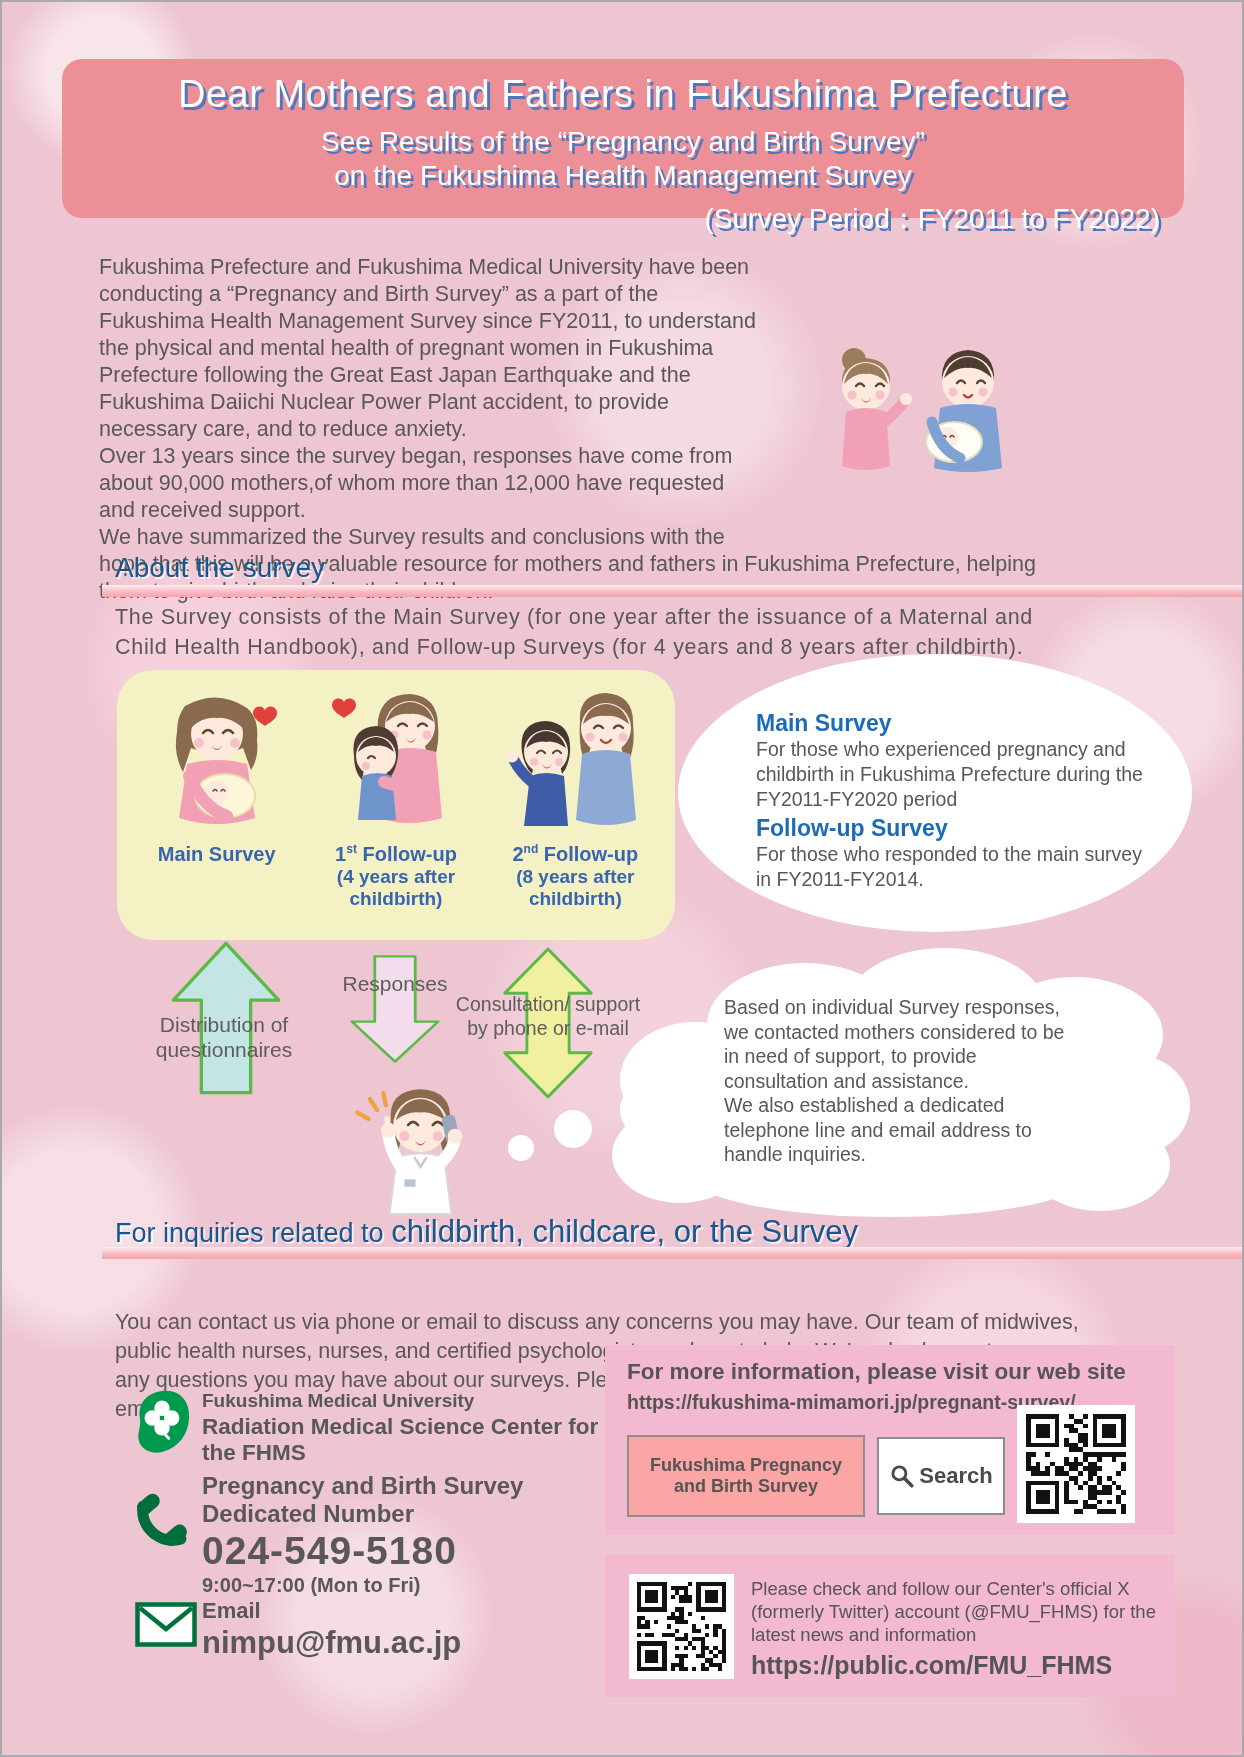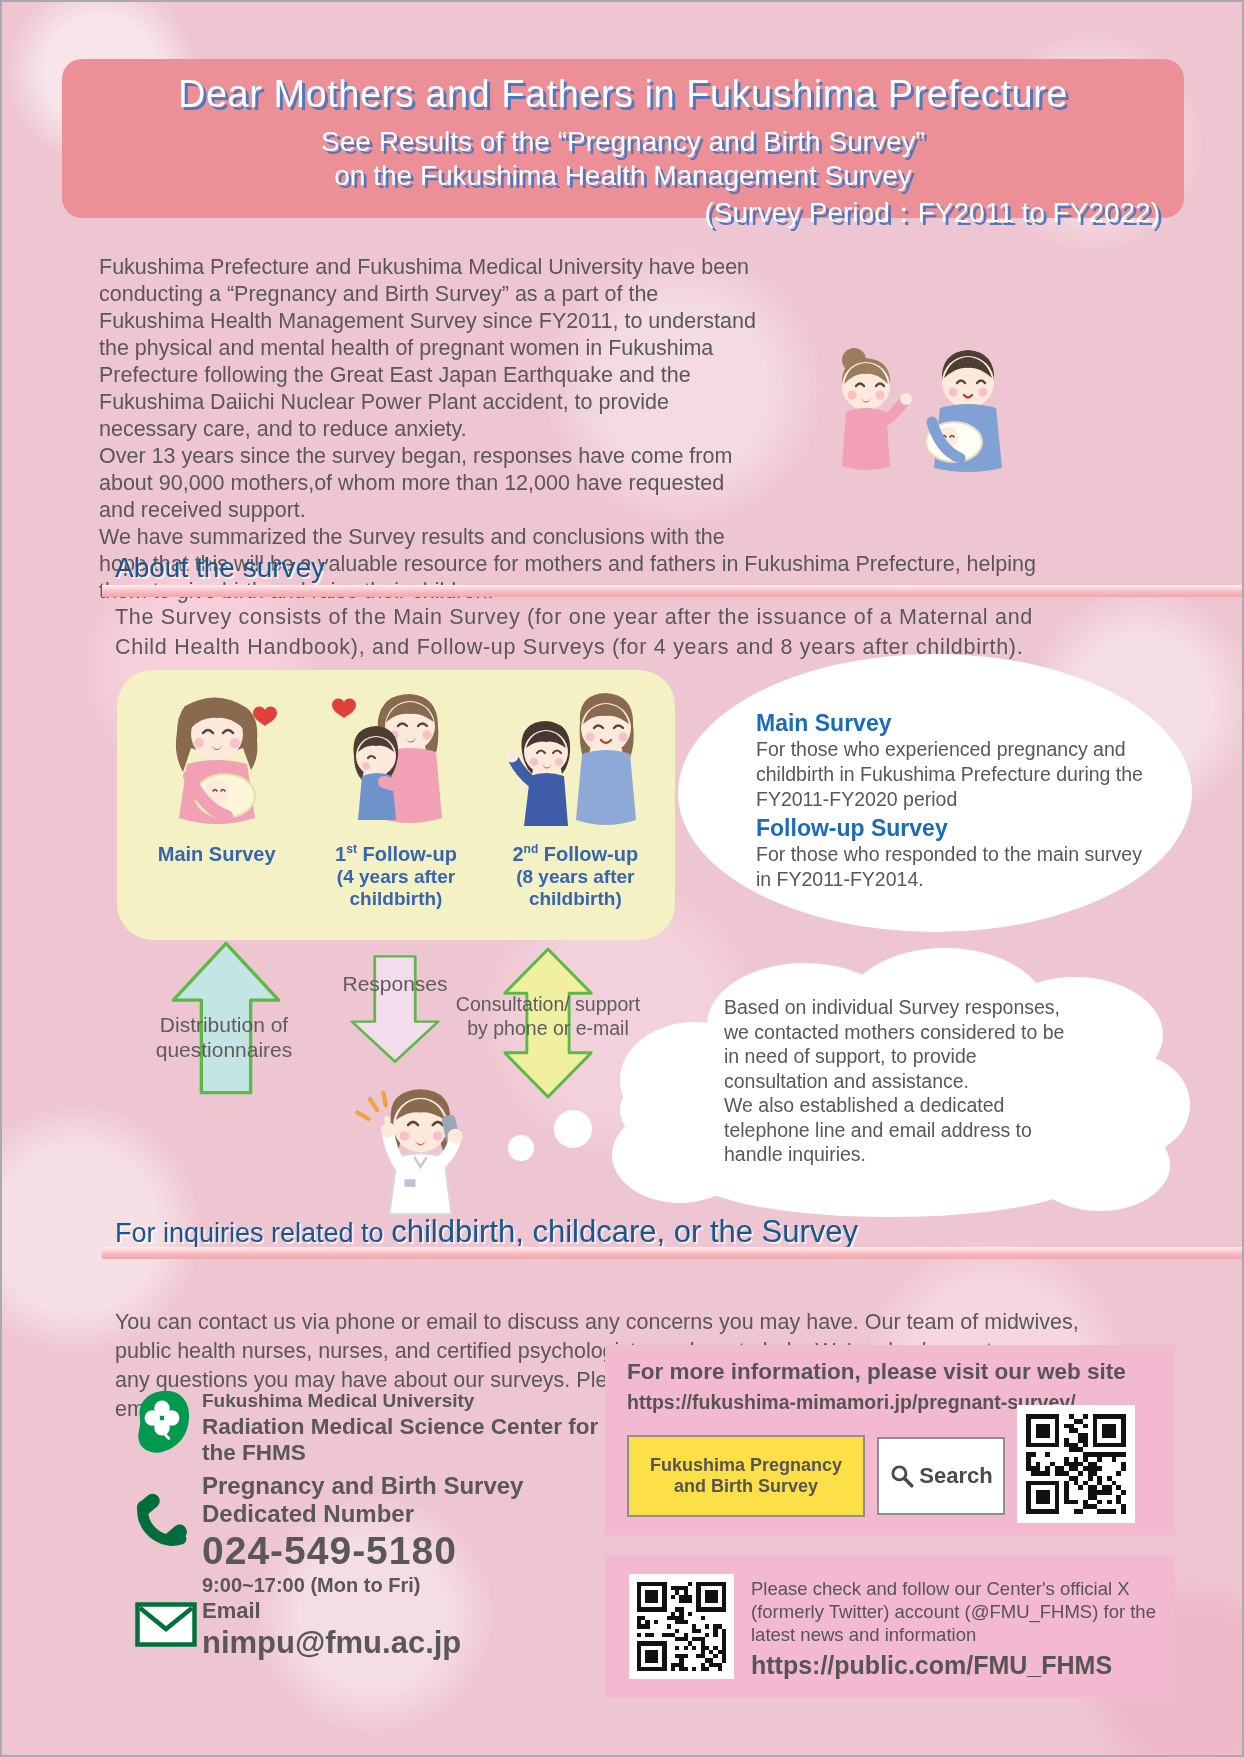--- a/index.html
+++ b/index.html
@@ -18,21 +18,21 @@
       radial-gradient(circle at 80% 78%, rgba(249,222,229,.7) 0 85px, transparent 130px),
       radial-gradient(circle at 30% 92%, rgba(255,255,255,.4) 0 75px, transparent 120px),
       radial-gradient(circle at 96% 96%, rgba(236,170,190,.5) 0 70px, transparent 115px);
   }
   
   #banner{position:absolute;left:60px;top:57px;width:1122px;height:159px;background:#ec8f96;border-radius:20px;
     color:#fff;text-align:center;font-weight:normal;text-shadow:3px 3px 0 #4f77bd}
   #banner .t1{font-size:38px;padding-top:14px;letter-spacing:.5px}
   #banner .t2{font-size:28px;margin-top:10px}
   #banner .t3{font-size:28px;margin-top:2px}
-  #banner .t4{font-size:28px;margin-top:2px;text-align:right;padding-right:24px}
+  #banner .t4{font-size:28px;margin-top:8px;text-align:right;padding-right:24px}
   
   #intro{position:absolute;left:97px;top:252px;width:948px;font-size:21.5px;line-height:27px;color:#595757}
   #intro .float-spacer{float:right;width:282px;height:200px;margin-top:76px}
   #family-illo{position:absolute;left:812px;top:336px;width:210px;height:160px}
   
   .sec-head{position:absolute;font-weight:normal;color:#17568e;text-shadow:2px 2px 0 rgba(255,255,255,.65)}
   #head1{left:113px;top:550px;font-size:28px}
   .pink-bar{position:absolute;left:100px;width:1144px;height:12px;
     background:linear-gradient(180deg,#fdeef0 0%,#f7bcc3 55%,#f3a5ad 100%)}
   #bar1{top:583px}
@@ -87,21 +87,21 @@
   #email-icon{position:absolute;left:133px;top:1600px;width:62px;height:46px}
   #email-text{position:absolute;left:200px;top:1596px;color:#595757}
   .em-l{font-size:22px;font-weight:bold}
   .em-a{font-size:31px;font-weight:bold;line-height:38px}
   
   .pink-box{position:absolute;left:603px;width:570px;background:#f3b9d1}
   #pbox1{top:1343px;height:190px}
   #pbox2{top:1553px;height:142px}
   .pb-title{position:absolute;left:22px;top:14px;font-size:22.5px;font-weight:bold;color:#565454}
   .pb-url{position:absolute;left:22px;top:46px;font-size:19.5px;font-weight:bold;color:#565454}
-  .tag-box{position:absolute;left:22px;top:90px;width:238px;height:82px;background:#fde047;border:2px solid #8e8e8e;
+  .tag-box{position:absolute;left:22px;top:90px;width:238px;height:82px;background:#fca5a5;border:2px solid #8e8e8e;
     display:flex;align-items:center;justify-content:center;text-align:center;
     font-size:18px;font-weight:bold;color:#565454;line-height:21px;padding:0 18px}
   .search-box{position:absolute;left:272px;top:92px;width:128px;height:78px;background:#fff;border:2px solid #8e8e8e;
     display:flex;align-items:center;justify-content:center;font-size:22px;font-weight:bold;color:#4a4a4a}
   .search-box svg{margin-right:4px}
   .qr-panel{position:absolute;background:#fff}
   #qr1{left:412px;top:60px;width:118px;height:118px;padding:9px}
   #qr2{left:24px;top:19px;width:105px;height:105px;padding:8px}
   .qr,.qr svg{width:100%;height:100%;display:block}
   .tw-text{position:absolute;left:146px;top:22px;width:414px;font-size:18.5px;color:#565454;line-height:23px}

